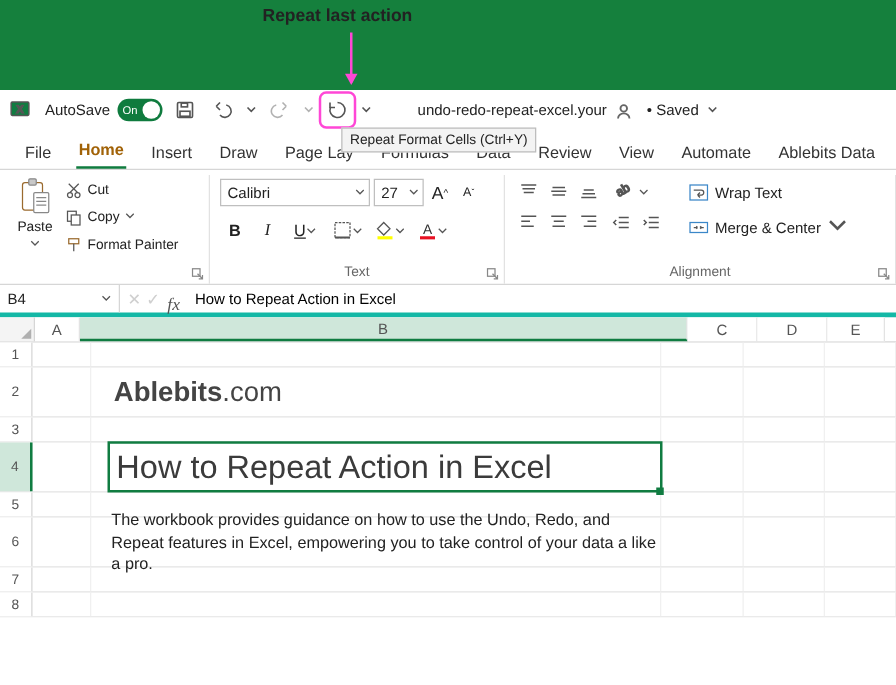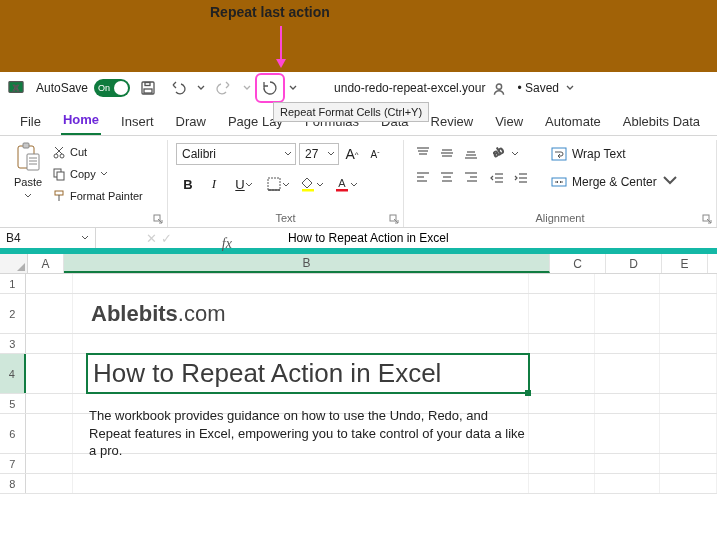--- a/index.html
+++ b/index.html
@@ -1,17 +1,17 @@
 <!DOCTYPE html>
 <html><head>
 <meta charset="utf-8">
 <style>
   * { box-sizing: border-box; margin: 0; padding: 0; }
   body { font-family: "Segoe UI", Arial, sans-serif; font-size: 12px; color: #222; background: #fff; width: 717px; overflow: hidden; }
-  .annot { position: relative; height: 72px; background: #a16207; }
+  .annot { position: relative; height: 72px; background: #15803d; }
   .annot-label { position: absolute; left: 210px; top: 4px; font-weight: 700; font-size: 14px; }
   .annot-arrow { position: absolute; left: 280px; top: 26px; width: 2px; height: 40px; background: #ff47d6; }
   .annot-arrow::after { content: ""; position: absolute; left: -4px; bottom: -2px; border-left: 5px solid transparent; border-right: 5px solid transparent; border-top: 9px solid #ff47d6; }
 
   .qat { display: flex; align-items: center; gap: 6px; height: 32px; padding: 0 8px; background: #fff; position: relative; }
   .excel-logo { width: 18px; height: 18px; }
   .autosave-lbl { font-size: 12px; margin-left: 4px; }
   .autosave-toggle { width: 36px; height: 18px; border-radius: 9px; background: #0f7b3e; position: relative; display: flex; align-items: center; color: #fff; font-size: 9px; padding-left: 4px; cursor: pointer; }
   .autosave-toggle::after { content: ""; position: absolute; right: 2px; top: 2px; width: 14px; height: 14px; border-radius: 50%; background: #fff; }
   .qat-icon { width: 24px; height: 24px; display: flex; align-items: center; justify-content: center; border-radius: 3px; }
@@ -20,21 +20,21 @@
   .dd-caret { width: 10px; height: 24px; display: flex; align-items: center; justify-content: center; }
   .dd-caret svg { width: 8px; height: 8px; }
   .filename { font-size: 12px; margin-left: 6px; }
   .author-ic { width: 14px; height: 14px; }
   .saved { font-size: 12px; margin-left: 6px; }
 
   .tooltip { position: absolute; left: 273px; top: 30px; background: #f3f3f3; border: 1px solid #bdbdbd; padding: 3px 6px; font-size: 11px; white-space: nowrap; z-index: 5; }
 
   .tabs { display: flex; align-items: flex-end; height: 28px; padding: 0 10px 0 18px; border-bottom: 1px solid #d6d6d6; gap: 18px; font-size: 13px; background: #fff; margin-top: 4px; }
   .tab { padding: 4px 2px 6px; cursor: pointer; color: #333; }
-  .tab.active { color: #6d28d9; border-bottom: 2px solid #0f7b3e; font-weight: 600; }
+  .tab.active { color: #a16207; border-bottom: 2px solid #0f7b3e; font-weight: 600; }
 
   .ribbon { display: flex; align-items: stretch; height: 92px; background: #fff; border-bottom: 1px solid #d6d6d6; padding-top: 4px; }
   .group { border-right: 1px solid #e2e2e2; display: flex; flex-direction: column; justify-content: space-between; padding: 2px 8px 1px; position: relative; }
   .group-label { text-align: center; font-size: 11px; color: #666; padding-bottom: 2px; }
   .group-body { display: flex; flex: 1; align-items: flex-start; }
   .launcher { position: absolute; right: 2px; bottom: 2px; width: 12px; height: 12px; }
   .launcher svg { width: 10px; height: 10px; }
 
   .paste-big { display: flex; flex-direction: column; align-items: center; justify-content: flex-start; width: 40px; gap: 2px; cursor: pointer; }
   .paste-big svg { width: 26px; height: 32px; }
@@ -57,21 +57,21 @@
 
   .align-grid { display: grid; grid-template-columns: repeat(3, 22px); gap: 2px; }
   .align-side { display: flex; flex-direction: column; gap: 2px; margin-left: 4px; }
   .abtn { width: 22px; height: 22px; display: flex; align-items: center; justify-content: center; cursor: pointer; }
   .abtn svg { width: 16px; height: 16px; stroke: #555; fill: none; stroke-width: 1.2; }
 
   .wrap-stack { display: flex; flex-direction: column; gap: 4px; margin-left: 6px; }
   .wrap-item { display: flex; align-items: center; gap: 5px; font-size: 12px; cursor: pointer; height: 24px; }
   .wrap-item svg { width: 16px; height: 16px; }
 
-  .namebox-row { display: flex; align-items: center; height: 26px; border-bottom: 6px solid #14b8a6; background: #fff; gap: 44px; }
+  .namebox-row { display: flex; align-items: center; height: 26px; border-bottom: 4px solid #14b8a6; background: #fff; }
   .namebox { width: 96px; border-right: 1px solid #d6d6d6; height: 100%; display: flex; align-items: center; padding: 0 6px; font-size: 12px; }
   .namebox .caret { margin-left: auto; }
   .fx-icons { display: flex; align-items: center; gap: 4px; padding: 0 6px; color: #888; }
   .fx-icons span { font-size: 13px; }
   .fx-label { font-style: italic; font-family: "Times New Roman", serif; color: #555; padding-right: 6px; font-size: 14px; margin-top: 12px; }
   .formula-input { flex: 1; border: none; outline: none; font-size: 12px; padding: 0 6px; }
 
   .sheet { position: relative; }
   .col-headers { display: flex; height: 20px; background: #fff; border-bottom: 1px solid #d6d6d6; font-size: 12px; }
   .corner { width: 28px; border-right: 1px solid #d6d6d6; background: #f4f4f4; position: relative; }

